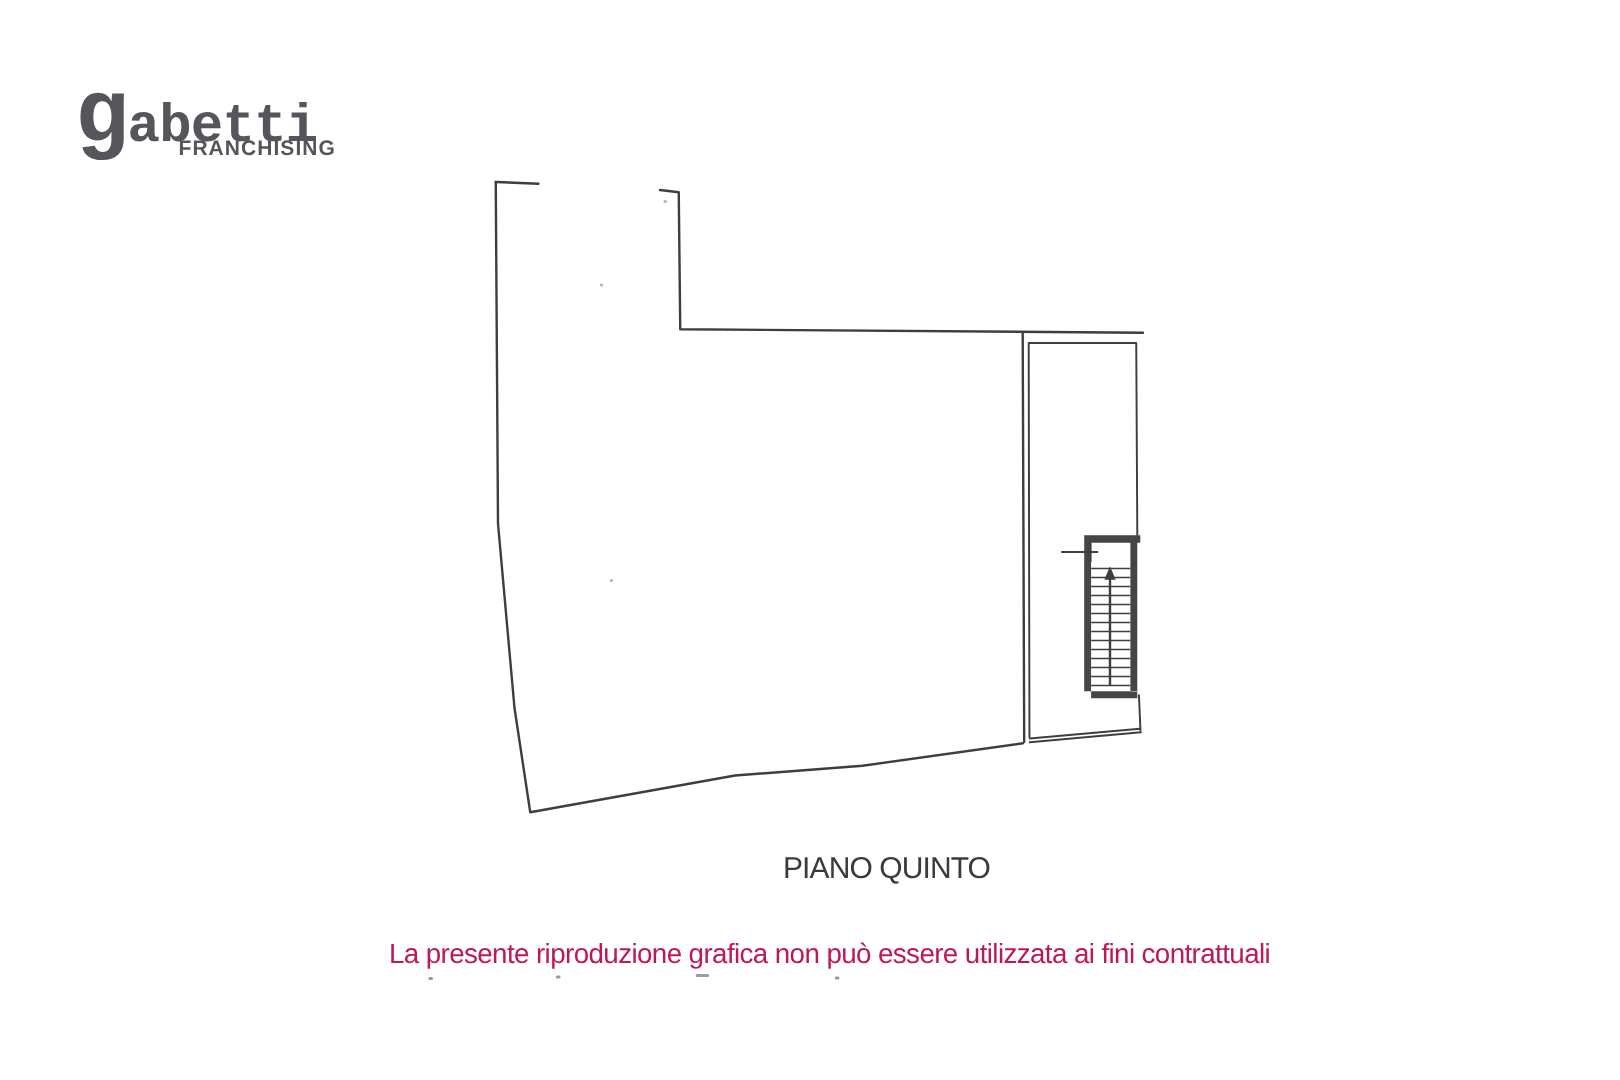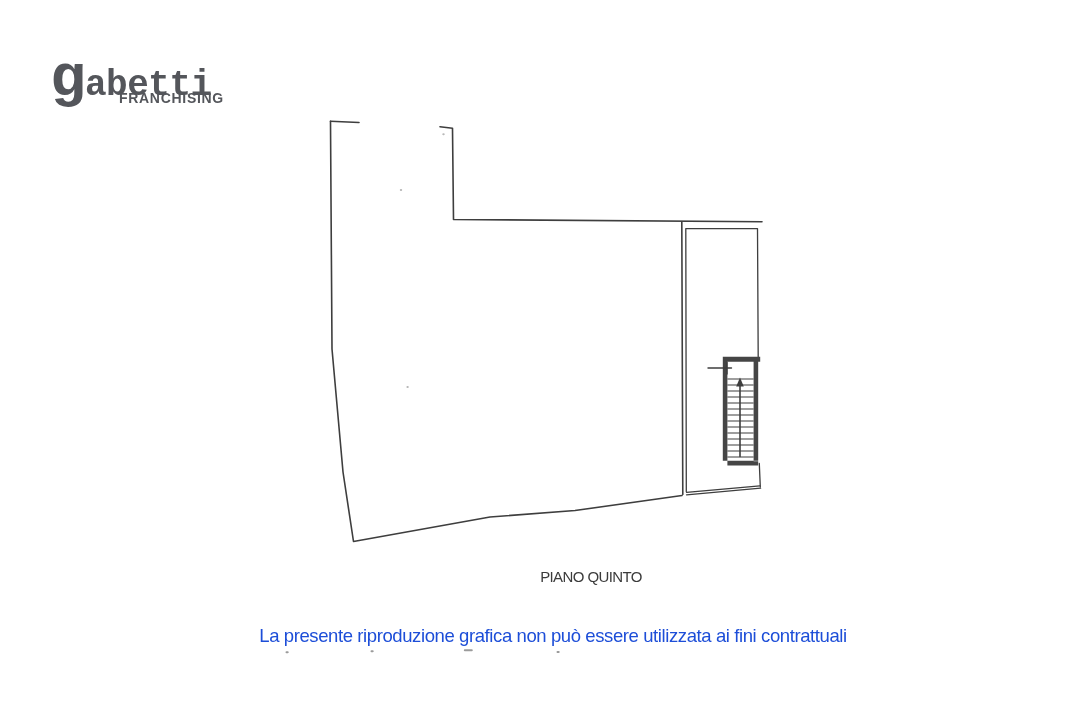--- a/index.html
+++ b/index.html
@@ -45,33 +45,33 @@
     left: 0;
     top: 0;
   }
 
   
   .floor-label {
     position: absolute;
     left: 591px;
     top: 568px;
     transform: translateX(-50%);
-    font-size: 15px;
+    font-size: 20px;
     letter-spacing: -0.6px;
     color: #3b3b3b;
     white-space: nowrap;
   }
   .disclaimer {
     position: absolute;
     left: 553px;
     top: 625px;
     transform: translateX(-50%);
     font-size: 18.5px;
     letter-spacing: -0.4px;
-    color: #1d4ed8;
+    color: #be185d;
     white-space: nowrap;
   }
 </style>
 </head>
 <body>
 
 <div class="logo">
   <span class="logo-g">g</span><span class="logo-rest">abetti</span>
 </div>
 <div class="logo-subtitle">FRANCHISING</div>

